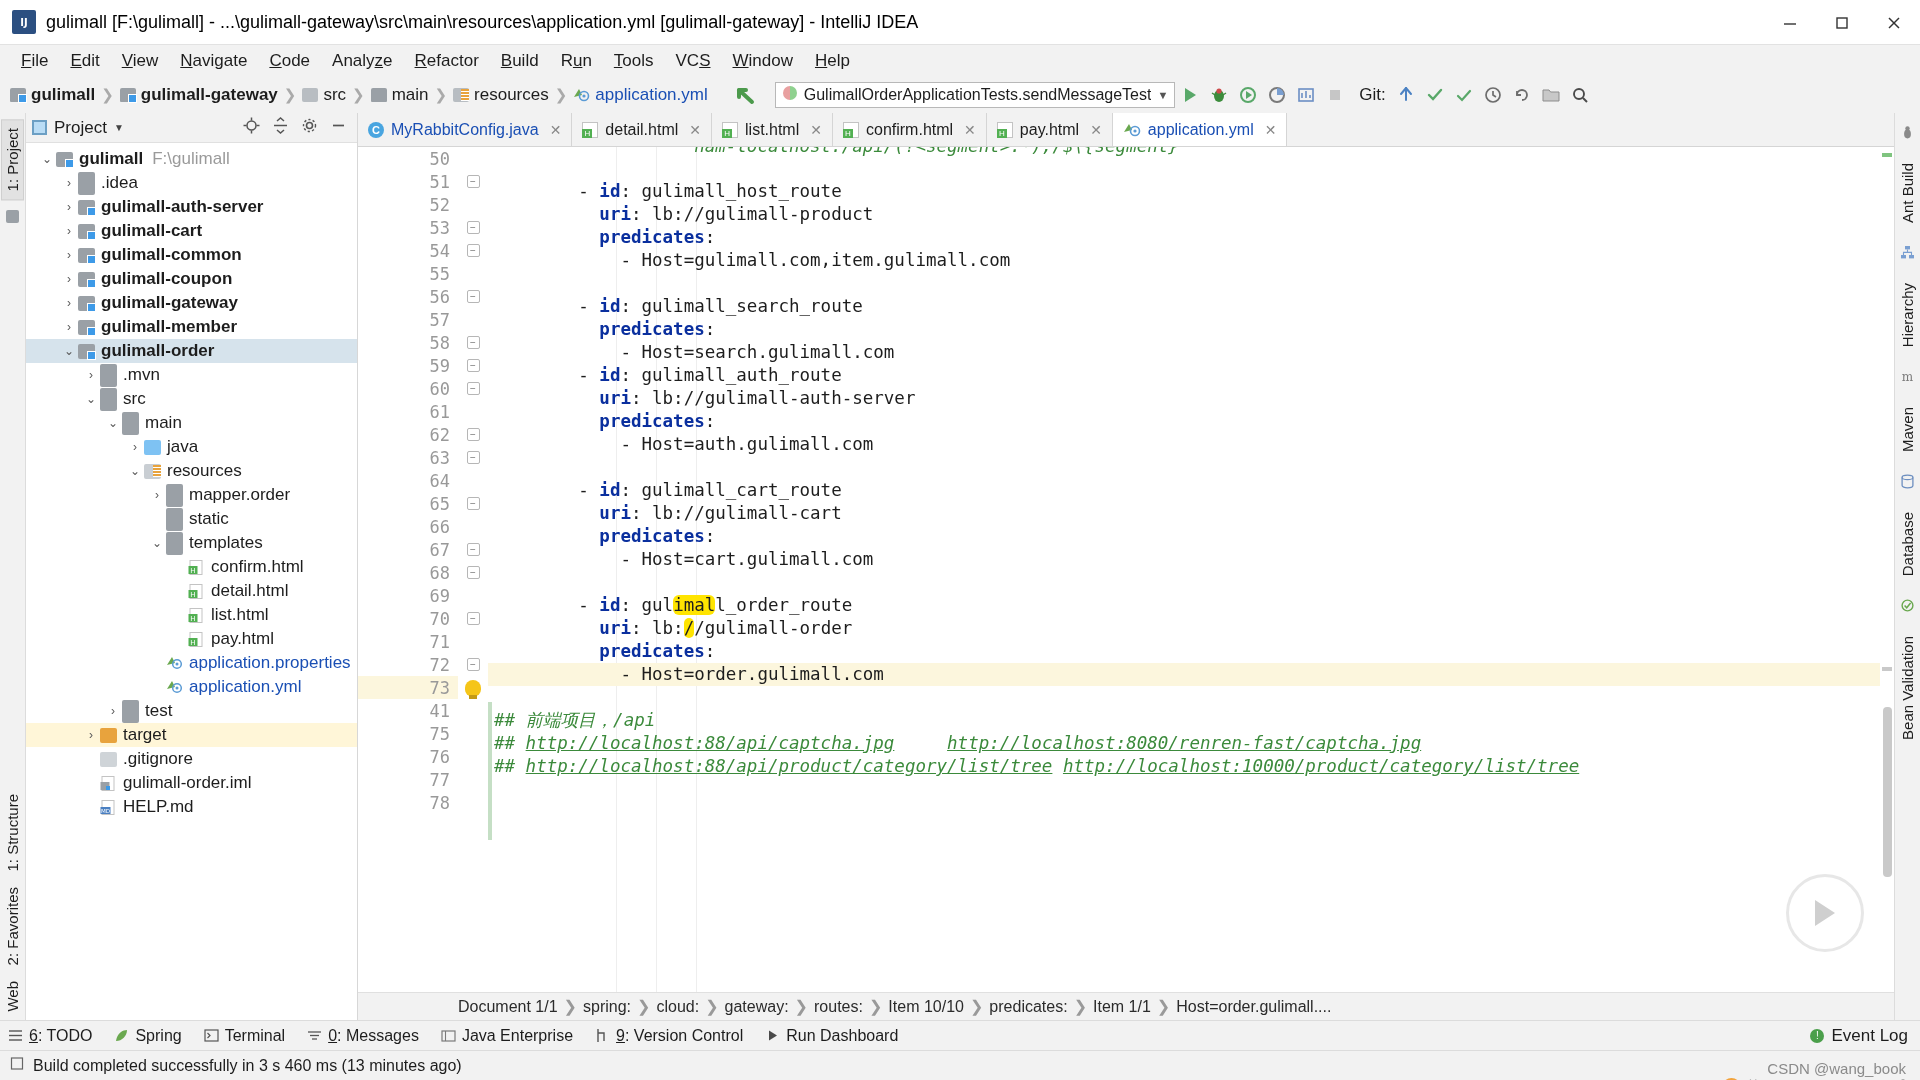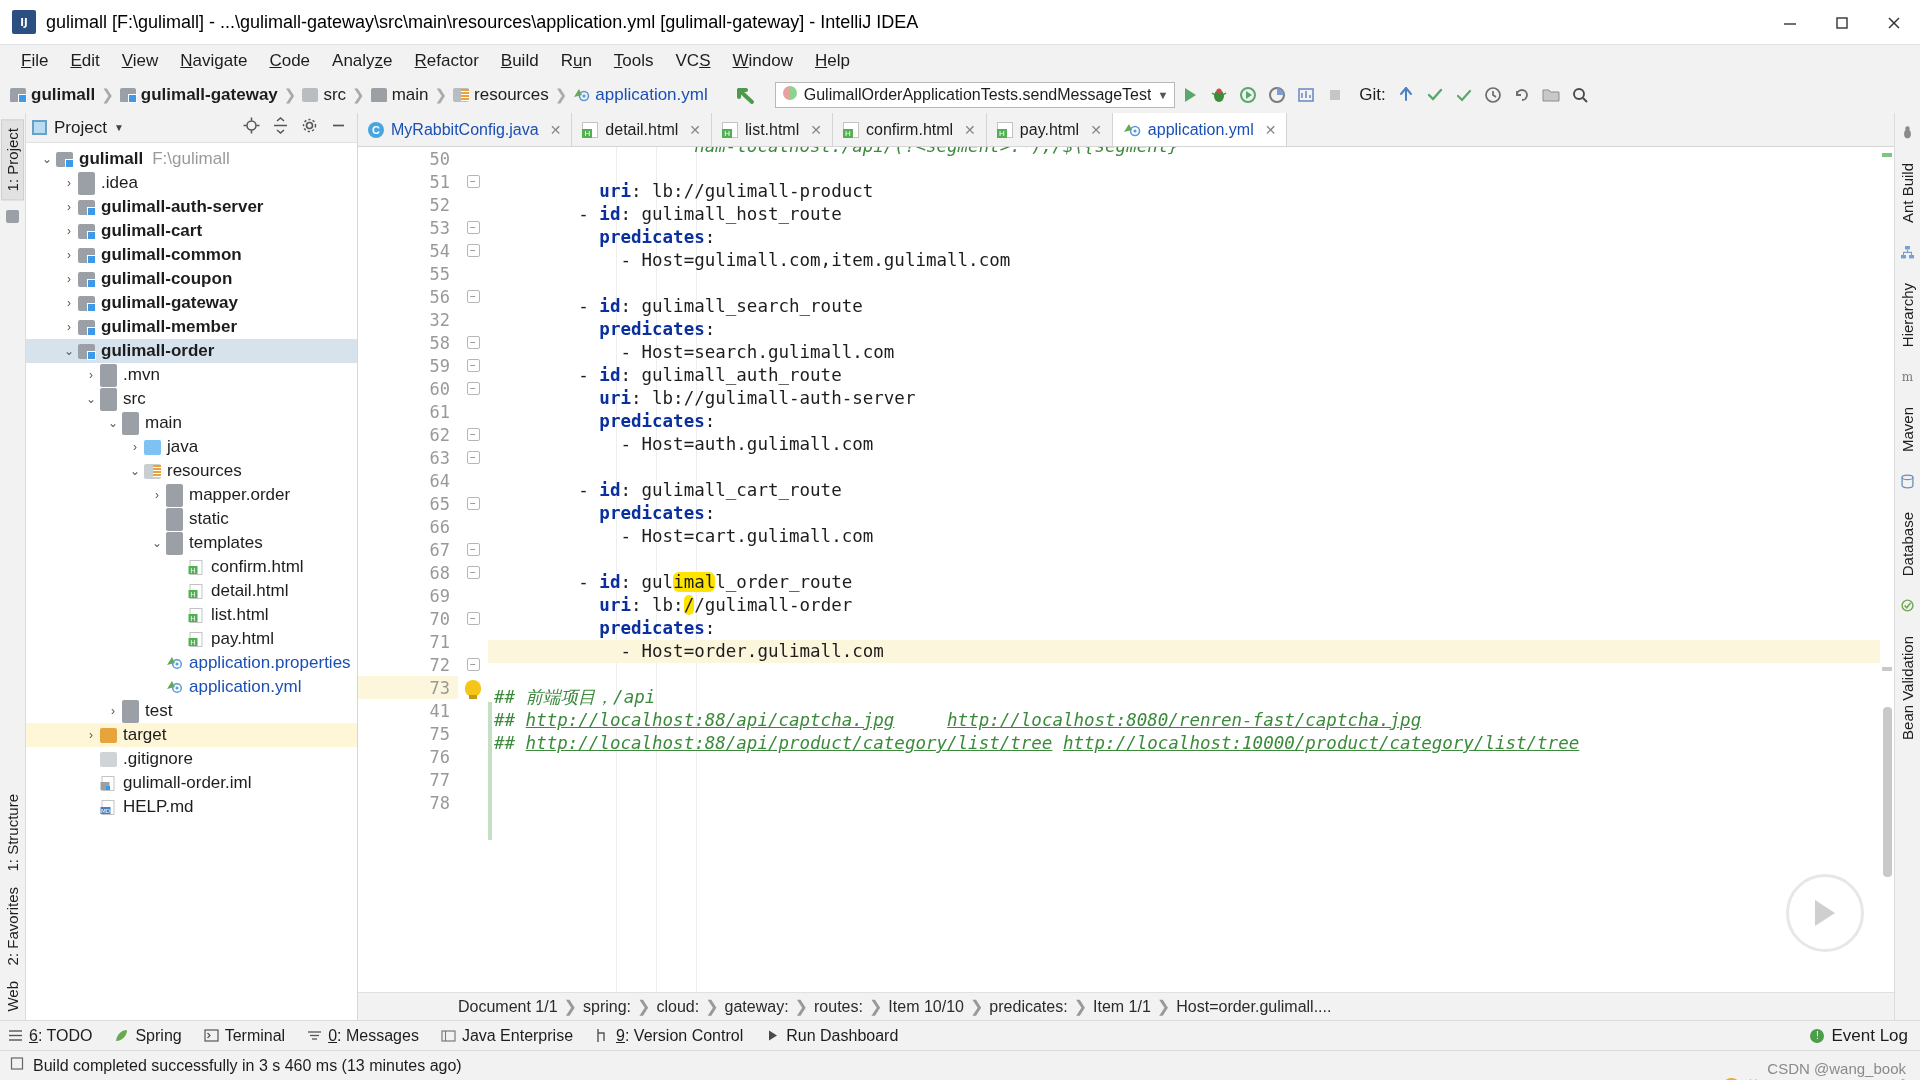--- a/index.html
+++ b/index.html
@@ -662,21 +662,21 @@
       <div class="codewrap">
         <div class="gutter">
             <div id="gutter-rows">
               <div class="gline">50</div>
               <div class="gline">51</div>
               <div class="gline">52</div>
               <div class="gline">53</div>
               <div class="gline">54</div>
               <div class="gline">55</div>
               <div class="gline">56</div>
-              <div class="gline">32</div>
+              <div class="gline">57</div>
               <div class="gline">58</div>
               <div class="gline">59</div>
               <div class="gline">60</div>
               <div class="gline">61</div>
               <div class="gline">62</div>
               <div class="gline">63</div>
               <div class="gline">64</div>
               <div class="gline">65</div>
               <div class="gline">66</div>
               <div class="gline">67</div>
@@ -758,34 +758,35 @@
           </div>
         <div class="codearea">
           <div class="changebar" style="top:555px;height:138px;"></div>
           <div class="changebar" style="top:0px;height:0px;"></div>
           <div class="guide" style="left:128px"></div>
           <div class="guide" style="left:168px"></div>
           <div class="guide" style="left:208px"></div>
           <div id="code-rows" style="position:relative">
               <div class="cline" style="height: 10px; overflow: hidden;"><span style="color:#3b8a3b;font-style:italic;position:relative;top:-12px;display:inline-block">                   nam-localhost:/api/(?&lt;segment&gt;.*),/$\{segment}</span></div>
               <div class="cline"></div>
+              <div class="cline">        - <span class="kw">id</span>: gulimall_host_route</div>
               <div class="cline">          <span class="kw">uri</span>: lb://gulimall-product</div>
-              <div class="cline">        - <span class="kw">id</span>: gulimall_host_route</div>
               <div class="cline">          <span class="kw">predicates</span>:</div>
               <div class="cline">            - Host=gulimall.com,item.gulimall.com</div>
               <div class="cline"></div>
               <div class="cline">        - <span class="kw">id</span>: gulimall_search_route</div>
               <div class="cline">          <span class="kw">predicates</span>:</div>
               <div class="cline">            - Host=search.gulimall.com</div>
               <div class="cline">        - <span class="kw">id</span>: gulimall_auth_route</div>
               <div class="cline">          <span class="kw">uri</span>: lb://gulimall-auth-server</div>
               <div class="cline">          <span class="kw">predicates</span>:</div>
               <div class="cline">            - Host=auth.gulimall.com</div>
               <div class="cline"></div>
               <div class="cline">        - <span class="kw">id</span>: gulimall_cart_route</div>
+              <div class="cline">          <span class="kw">uri</span>: lb://gulimall-cart</div>
               <div class="cline">          <span class="kw">predicates</span>:</div>
               <div class="cline">            - Host=cart.gulimall.com</div>
               <div class="cline"></div>
               <div class="cline">        - <span class="kw">id</span>: gul<span class="hit">imal</span>l_order_route</div>
               <div class="cline">          <span class="kw">uri</span>: lb:<span class="hit">/</span>/gulimall-order</div>
               <div class="cline">          <span class="kw">predicates</span>:</div>
               <div class="cline hl">            - Host=order.gulimall.com</div>
               <div class="cline"></div>
               <div class="cline"><span class="cm">## 前端项目，/api</span></div>
               <div class="cline"><span class="cm">## </span><span class="lnk">http://localhost:88/api/captcha.jpg</span><span class="cm">     </span><span class="lnk">http://localhost:8080/renren-fast/captcha.jpg</span></div>

